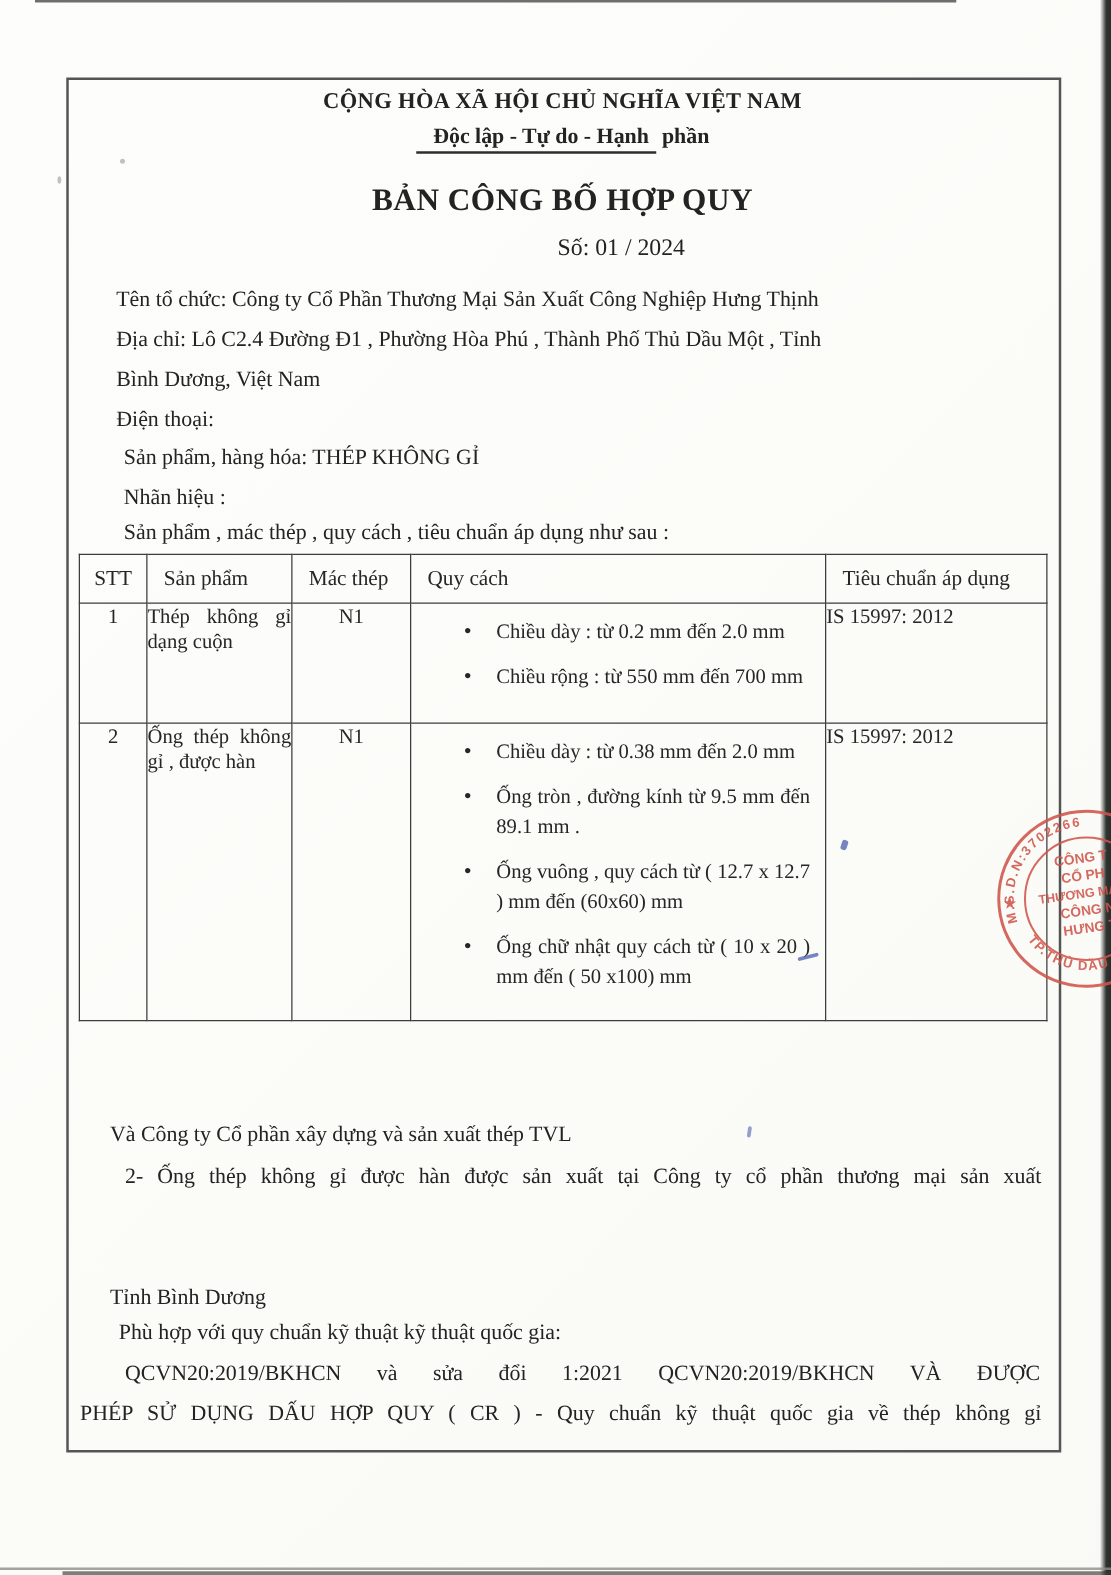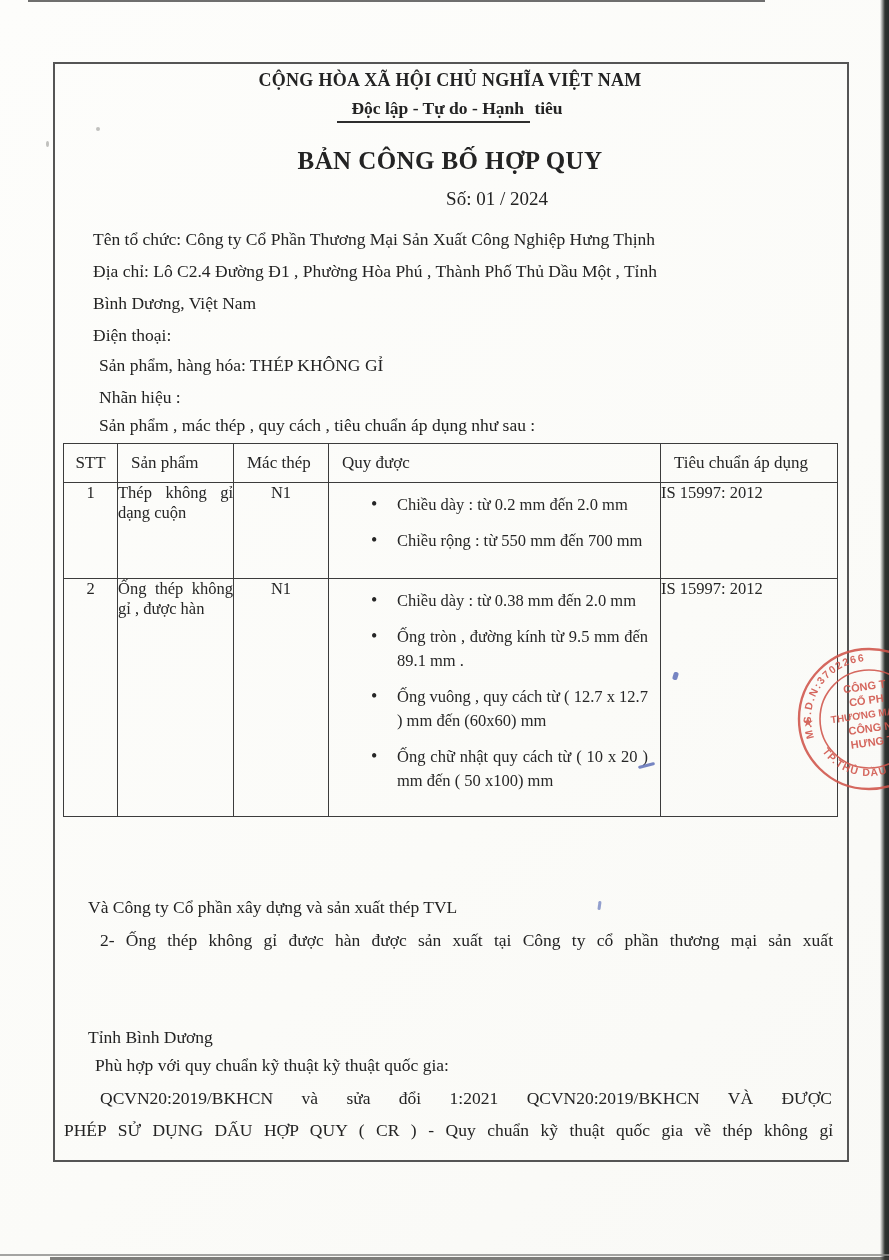--- a/index.html
+++ b/index.html
@@ -88,21 +88,21 @@
   <div class="abs scan-top-line"></div>
   <div class="abs scan-right-band"></div>
   <div class="abs scan-bottom-line"></div>
   <div class="abs scan-bottom-bar"></div>
   <div class="abs speck sp1"></div>
   <div class="abs speck sp2"></div>
 
   <div class="abs page-box"></div>
 
   <div class="abs motto1">CỘNG HÒA XÃ HỘI CHỦ NGHĨA VIỆT NAM</div>
-  <div class="abs motto2"><span class="ul">Độc lập - Tự do - Hạnh</span><span> tiêu</span></div>
+  <div class="abs motto2"><span class="ul">Độc lập - Tự do - Hạnh</span><span> phần</span></div>
   <div class="abs doc-title">BẢN CÔNG BỐ HỢP QUY</div>
   <div class="abs doc-number">Số: 01 / 2024</div>
 
   <div class="abs bodyline l-org">Tên tổ chức: Công ty Cổ Phần Thương Mại Sản Xuất Công Nghiệp Hưng Thịnh</div>
   <div class="abs bodyline l-addr1">Địa chỉ: Lô C2.4 Đường Đ1 , Phường Hòa Phú , Thành Phố Thủ Dầu Một , Tỉnh</div>
   <div class="abs bodyline l-addr2">Bình Dương, Việt Nam</div>
   <div class="abs bodyline l-phone">Điện thoại:</div>
   <div class="abs bodyline l-product"><span>Sản phẩm, hàng hóa: </span><span class="bold">THÉP KHÔNG GỈ</span></div>
   <div class="abs bodyline l-brand">Nhãn hiệu :</div>
   <div class="abs bodyline l-intro">Sản phẩm , mác thép , quy cách , tiêu chuẩn áp dụng như sau :</div>
@@ -113,21 +113,21 @@
         <col class="c2">
         <col class="c3">
         <col class="c4">
         <col class="c5">
       </colgroup>
     <tbody>
         <tr class="hdr">
       <th class="center">STT</th>
       <th>Sản phẩm</th>
       <th>Mác thép</th>
-      <th>Quy được</th>
+      <th>Quy cách</th>
       <th>Tiêu chuẩn áp dụng</th>
     </tr>
     <tr class="r1">
       <td class="cell-stt">1</td>
       <td class="cell-name">Thép không gỉ dạng cuộn</td>
       <td class="cell-mark">N1</td>
       <td>
         <ul class="spec-list">
           <li>Chiều dày : từ 0.2 mm đến 2.0 mm</li>
           <li>Chiều rộng : từ 550 mm đến 700 mm</li>

